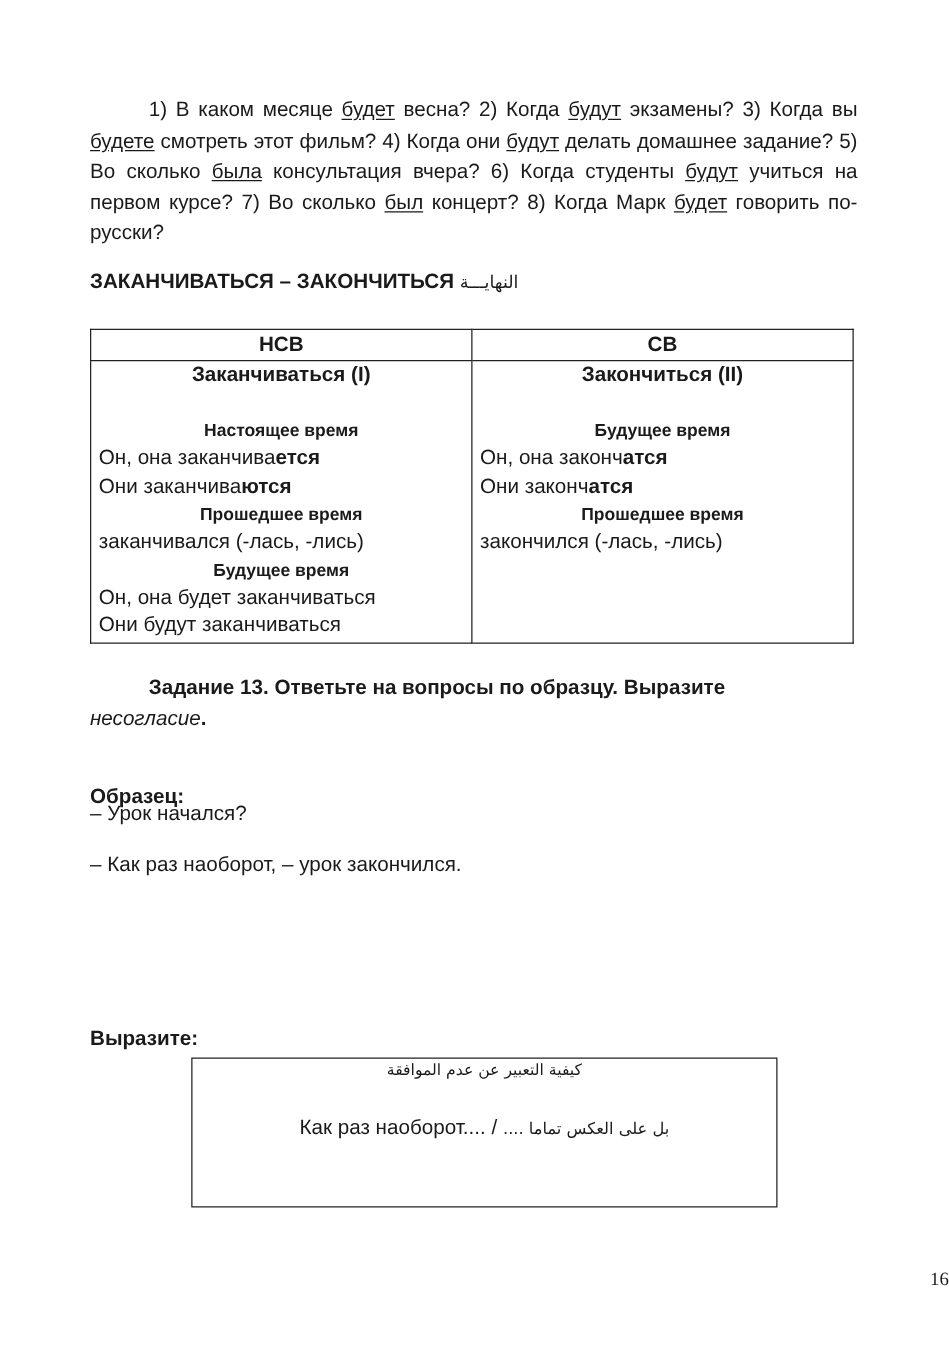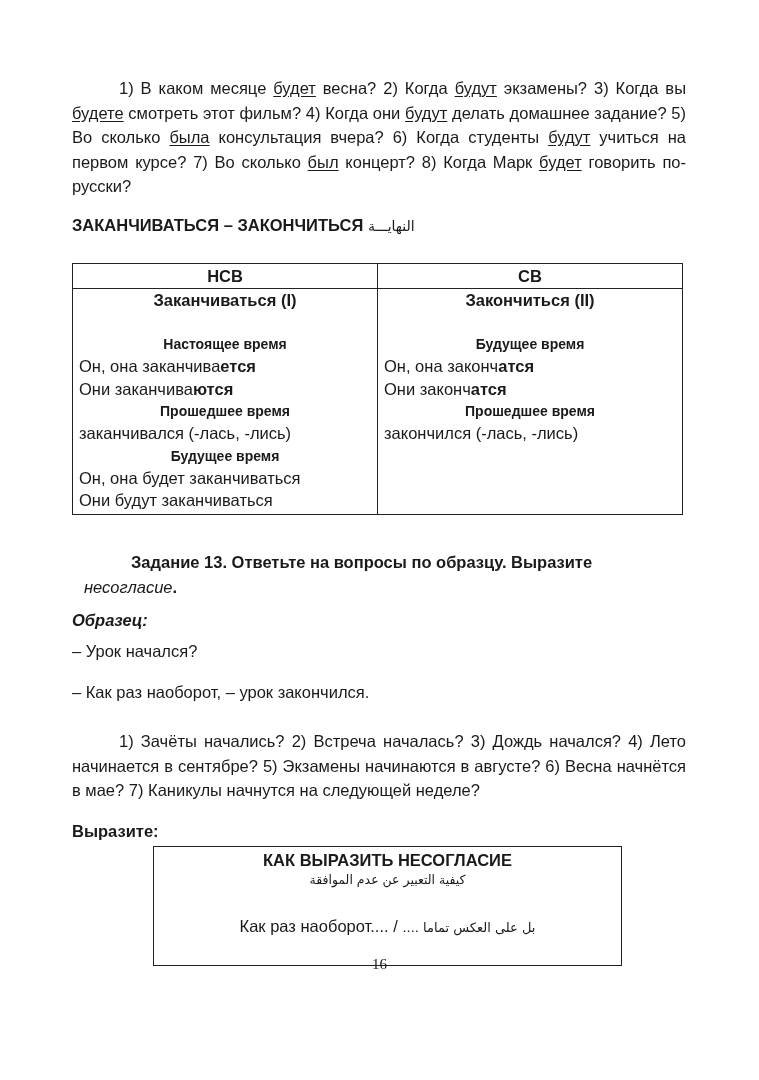--- a/index.html
+++ b/index.html
@@ -25,21 +25,21 @@
           font-weight:bold; text-align:justify; text-align-last:left; }
   .task i { font-weight:normal; }
   .label { position:absolute; left:72px; font-size:16.5px; font-weight:bold; }
   .line { position:absolute; left:72px; font-size:16.5px; }
   .refbox { position:absolute; left:153px; top:846px; width:467px; height:118px;
             border:1.3px solid #222; text-align:center; }
   .refbox .t { font-weight:bold; font-size:16.5px; margin-top:2px; line-height:22px; }
   .refbox .ar { font-family:"DejaVu Sans", sans-serif; font-size:12.5px; line-height:18px; }
   .refbox .ex { font-size:16.5px; margin-top:28px;text-align:center; }
   .refbox .ex .ar2 { font-family:"DejaVu Sans", sans-serif; font-size:13px; }
-  .pagenum { position:absolute; left:0; width:759px; top:956px; text-align:center;
+  .pagenum { position:absolute; left:0; width:759px; top:1016px; text-align:right;
              font-family:"Liberation Serif", serif; font-size:15px; }
 </style>
 </head>
 <body>
 
 <div class="page">
 
   <p class="para indent" style="top:60px; margin:16px 0 0 0;" id="intro"><span>1) В каком месяце </span><u>будет</u><span> весна? 2) Когда </span><u>будут</u><span> экзамены? 3) Когда вы </span><u>будете</u><span> смотреть этот фильм? 4) Когда они </span><u>будут</u><span> делать домашнее задание? 5) Во сколько </span><u>была</u><span> консультация вчера? 6) Когда студенты </span><u>будут</u><span> учиться на первом курсе? 7) Во сколько </span><u>был</u><span> концерт? 8) Когда Марк </span><u>будет</u><span> говорить по-русски?</span></p>
 
   <div class="heading">
@@ -72,30 +72,28 @@
         <div class="tense">Будущее время</div>
         <div class="cell-line"><span>Он, она законч</span><b>атся</b></div>
         <div class="cell-line"><span>Они законч</span><b>атся</b></div>
         <div class="tense">Прошедшее время</div>
         <div class="cell-line">закончился (-лась, -лись)</div>
       </td>
     </tr>
   </tbody>
     </table>
 
-  <p class="task indent" style="margin:12px;"><span>Задание 13. Ответьте на вопросы по образцу. Выразите</span><br><i>несогласие</i><span>.</span></p>
+  <p class="task indent" style="margin:0;"><span>Задание 13. Ответьте на вопросы по образцу. Выразите</span><br><i>несогласие</i><span>.</span></p>
 
-  <div class="label" style="top:611px;font-style:italic;">Образец:</div>
+  <div class="label" style="top:628px;">Образец:</div>
   <div class="line" style="top:642px;">– Урок начался?</div>
   <div class="line" style="top:683px;">– Как раз наоборот, – урок закончился.</div>
 
-  <p class="para indent" style="top:729px; margin:0;">1) Зачёты начались? 2) Встреча началась? 3) Дождь начался? 4) Лето начинается в сентябре? 5) Экзамены начинаются в августе? 6) Весна начнётся в мае? 7) Каникулы начнутся на следующей неделе?</p>
 
   <div class="label" style="top:822px;">Выразите:</div>
 
   <div class="refbox">
-    <div class="t">КАК ВЫРАЗИТЬ НЕСОГЛАСИЕ</div>
     <div class="ar" dir="rtl">كيفية التعبير عن عدم الموافقة</div>
     <div class="ex"><span>Как раз наоборот.... / </span><span class="ar2" dir="rtl">بل على العكس تماما ....</span></div>
   </div>
 
   <div class="pagenum">16</div>
 </div>
 
 </body></html>

